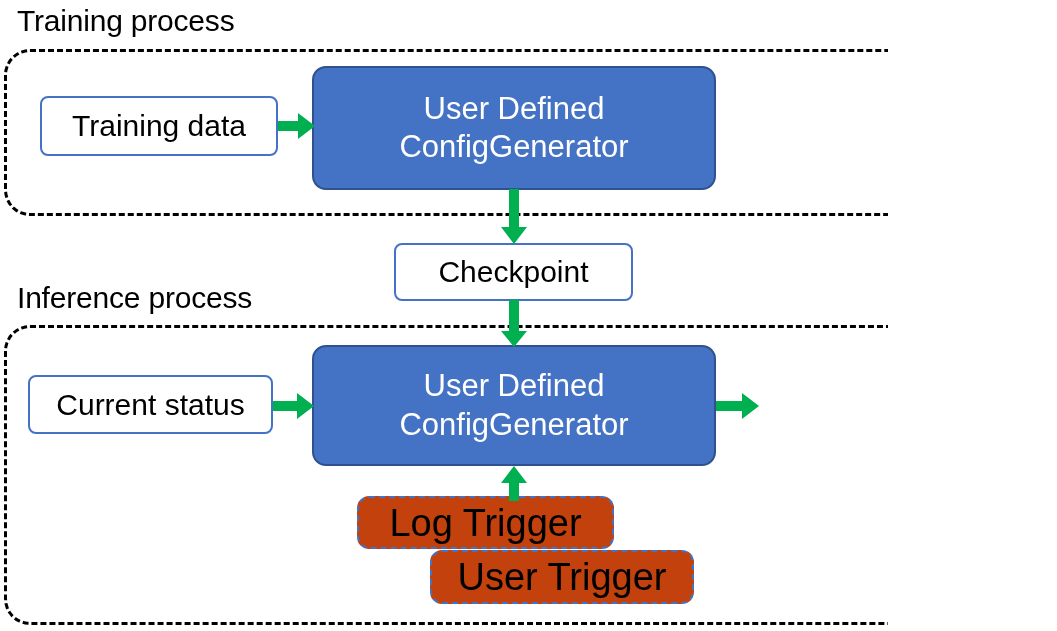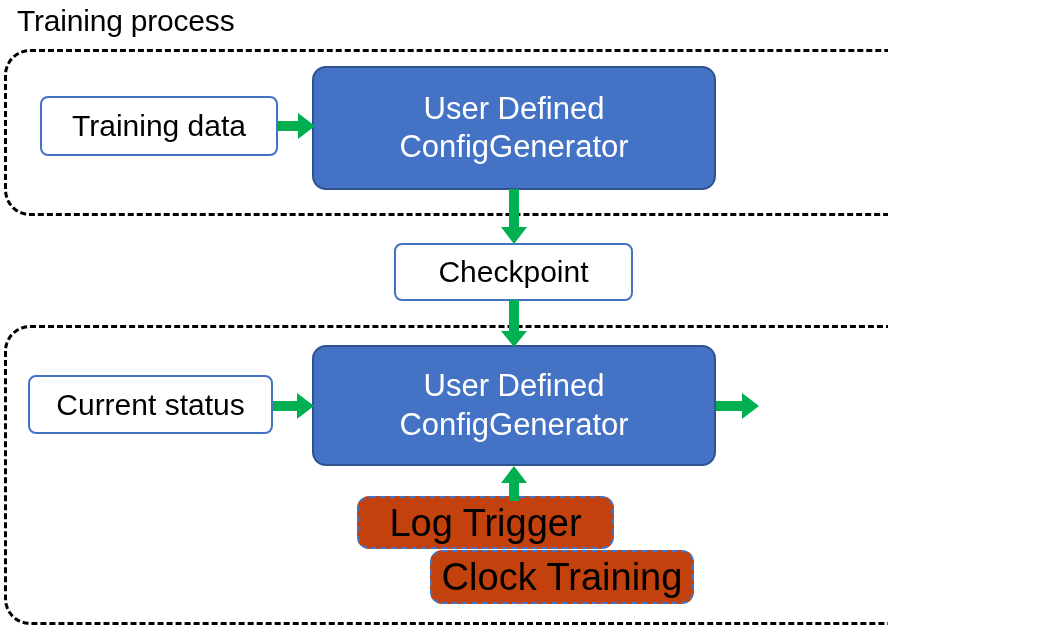--- a/index.html
+++ b/index.html
@@ -138,20 +138,21 @@
   </div>
 
   <div class="node-plain" id="node-checkpoint">Checkpoint</div>
 
   <div class="arrow" id="arrow-checkpoint-to-generator">
     <svg width="28" height="48" viewBox="0 0 28 48">
       <path d="M9 0 H19 V31 H27 L14 47 L1 31 H9 Z" fill="#00B050"></path>
     </svg>
   </div>
 
+  <div class="section-caption" id="caption-inference">Inference process</div>
 
   <div class="group-container" id="group-inference"></div>
 
   <div class="node-plain" id="node-current-status">Current status</div>
 
   <div class="node-process" id="node-generator-inference">
     <span>User Defined</span>
     <span>ConfigGenerator</span>
   </div>
 
@@ -168,15 +169,15 @@
   </div>
 
   <div class="arrow" id="arrow-trigger-to-generator">
     <svg width="28" height="36" viewBox="0 0 28 36">
       <path d="M14 0 L27 17 H19 V35 H9 V17 H1 Z" fill="#00B050"></path>
     </svg>
   </div>
 
   <div class="node-trigger" id="node-log-trigger">Log Trigger</div>
 
-  <div class="node-trigger" id="node-clock-trigger">Clock Training</div>
+  <div class="node-trigger" id="node-clock-trigger">User Trigger</div>
 
 </div>
 
 </body></html>

